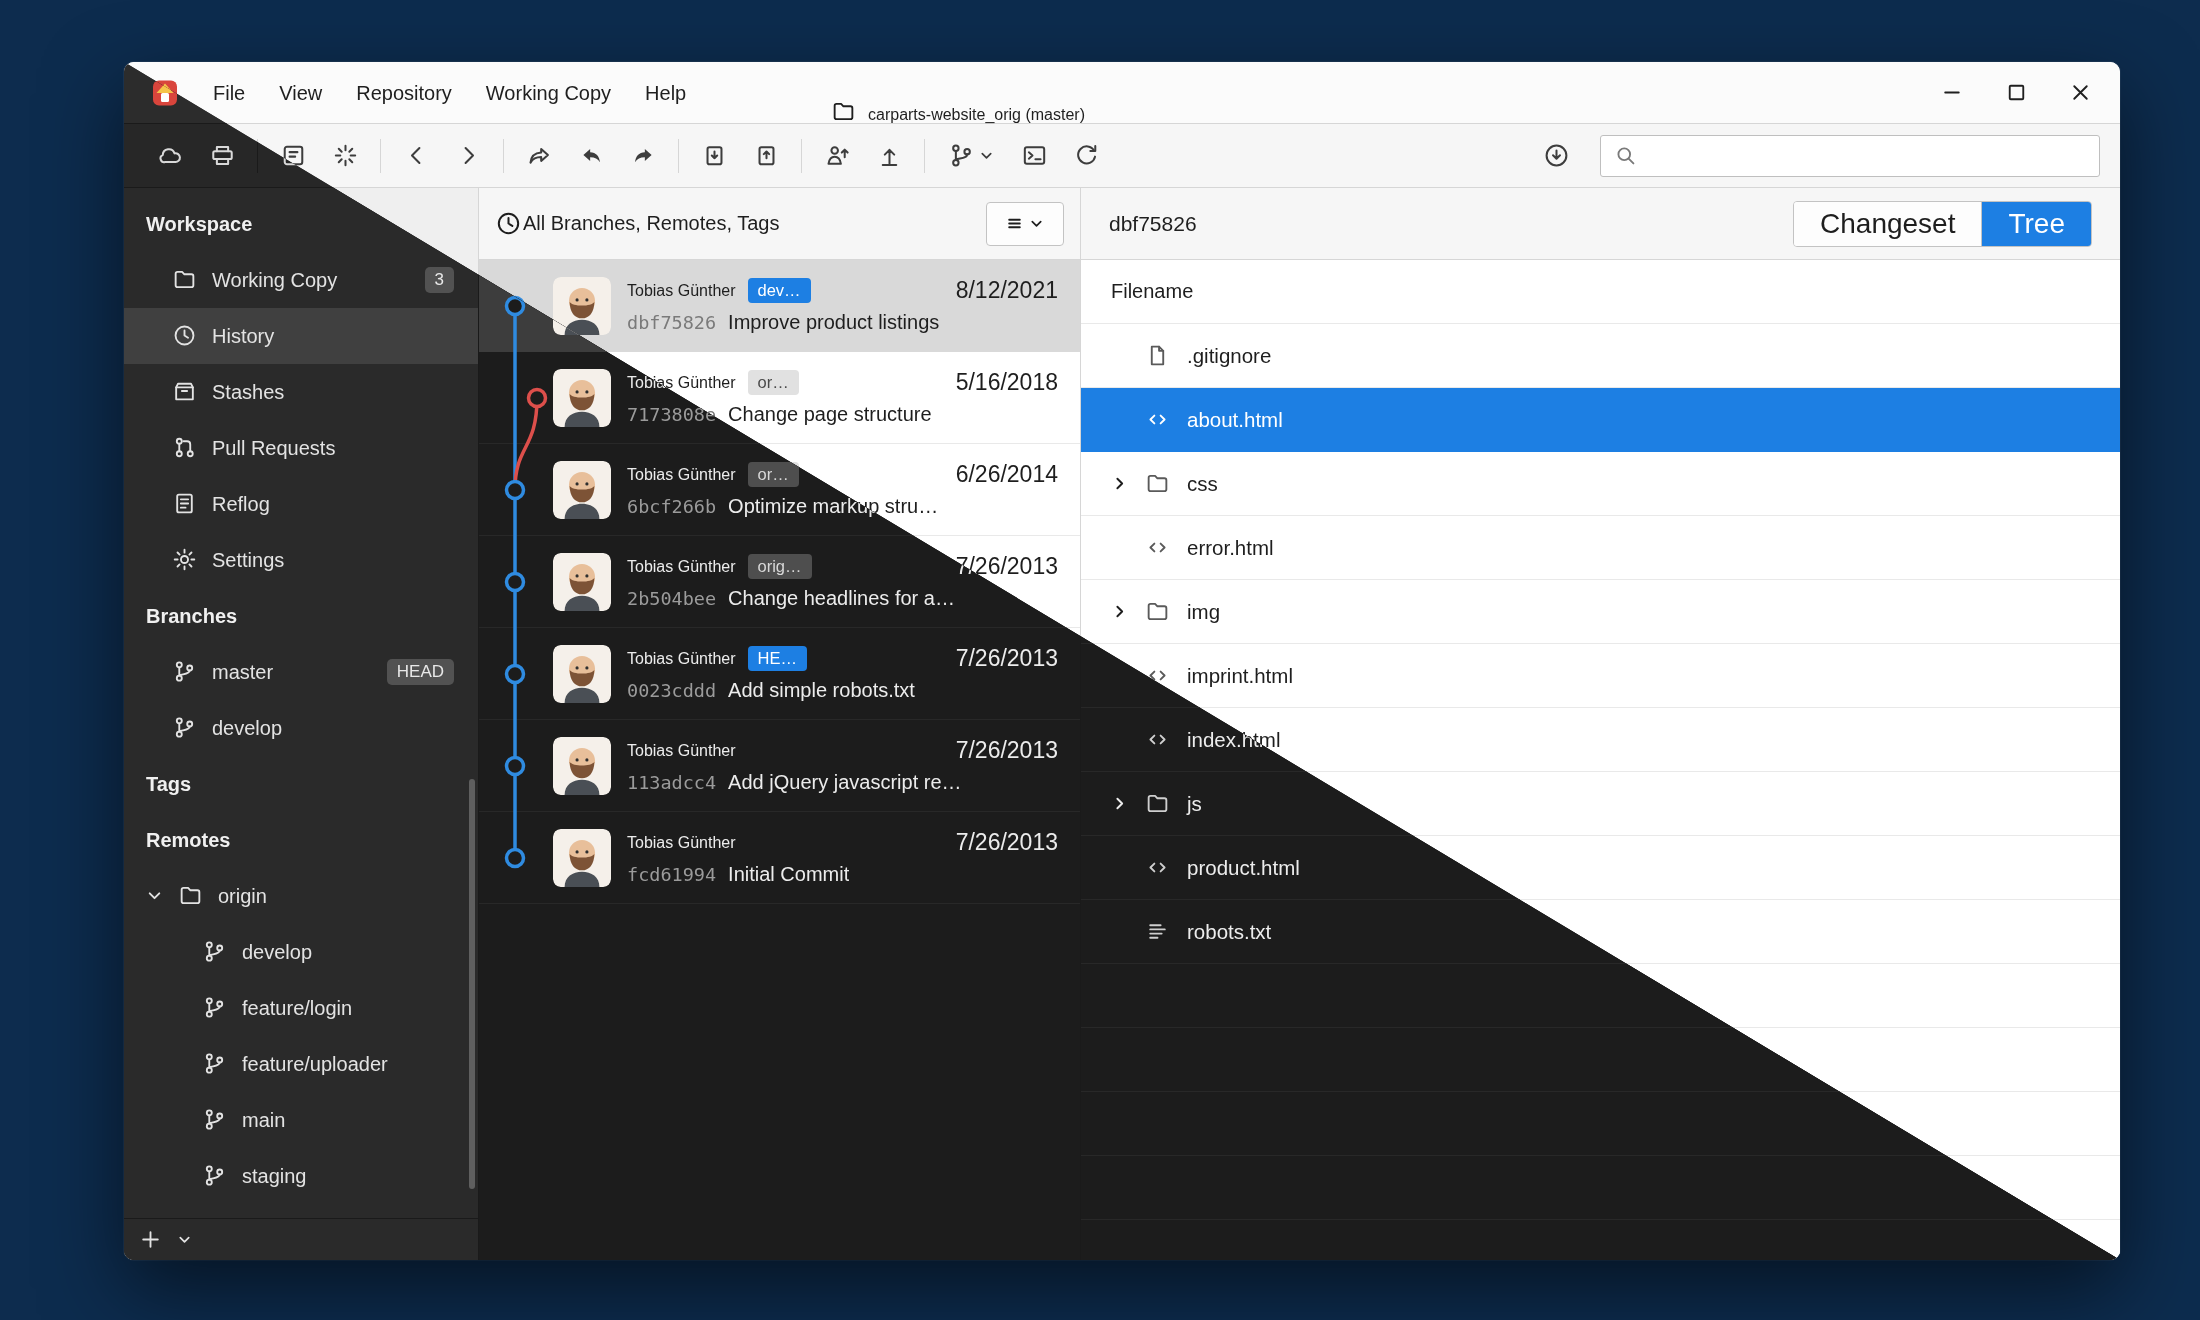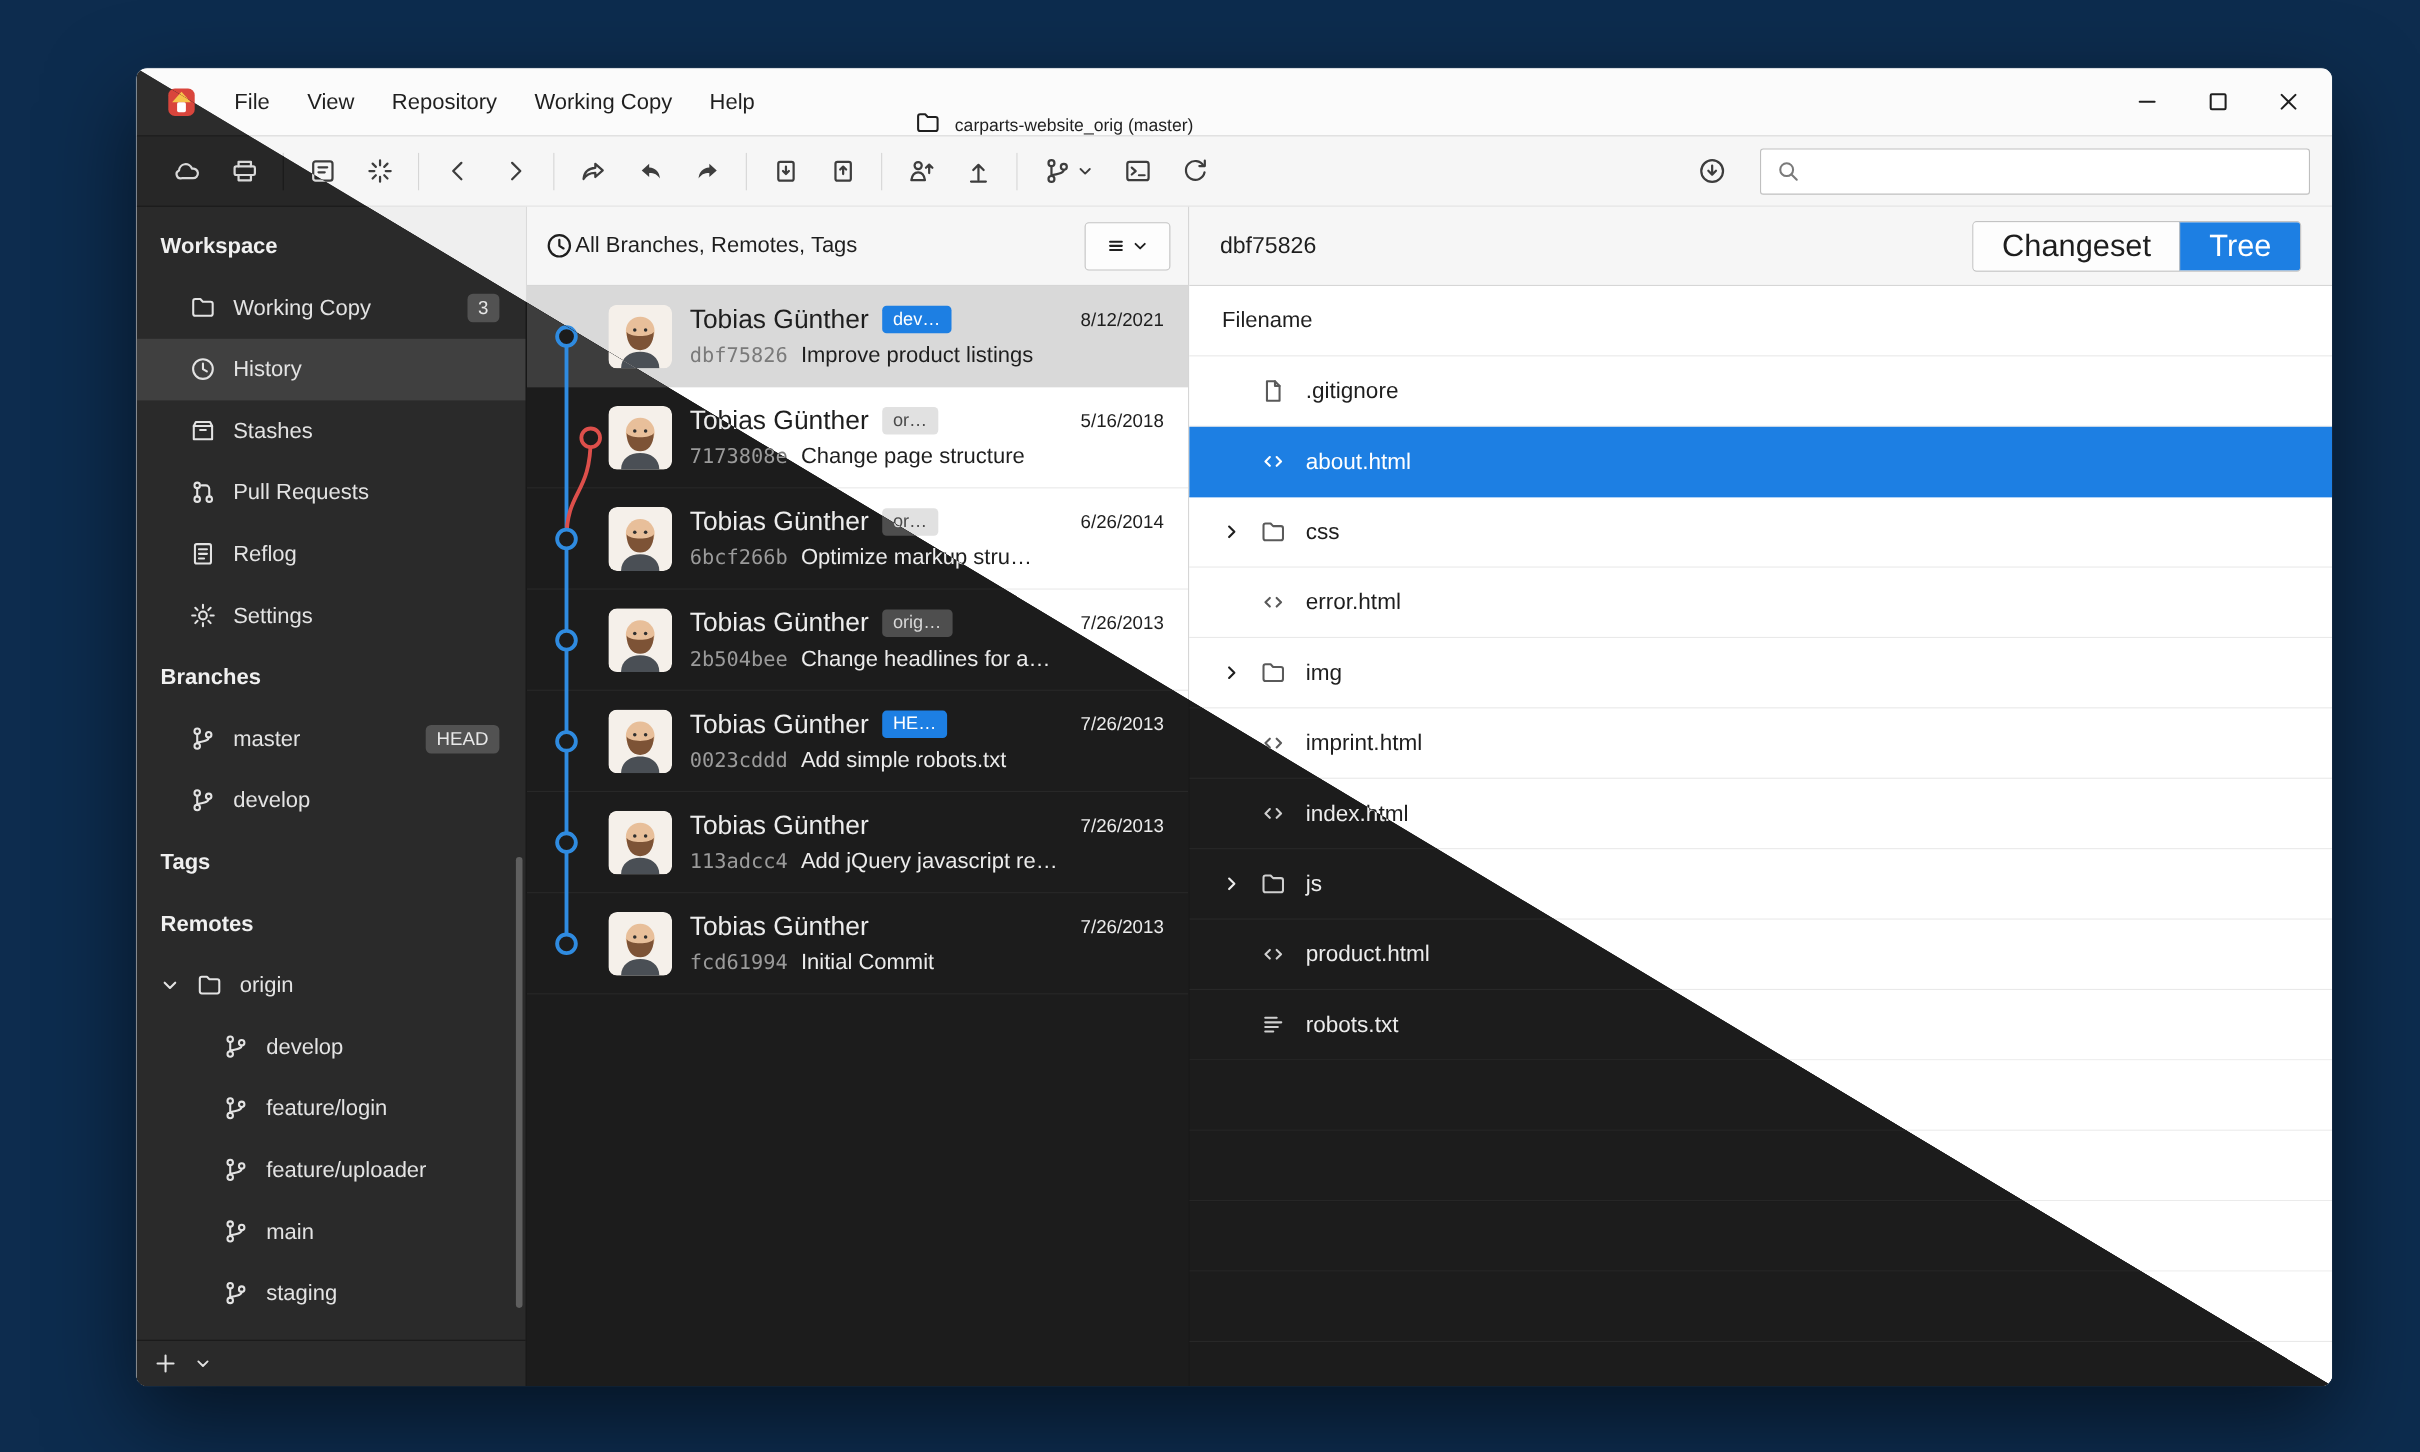--- a/index.html
+++ b/index.html
@@ -96,25 +96,25 @@
                   border-bottom:1px solid var(--border);padding:0 16px;color:var(--text)}
   .ch-ic{width:28px;height:28px;display:flex;color:var(--text)}
   .ch-label{font-size:20px;white-space:nowrap}
   .ch-btn{margin-left:auto;width:78px;height:44px;border:1px solid var(--btn-border);background:var(--btn-bg);
           border-radius:4px;display:flex;align-items:center;justify-content:center;gap:6px;color:var(--text)}
   .commit-row{height:92px;display:flex;align-items:center;padding:0 22px 0 74px;border-bottom:1px solid var(--row-line)}
   .commit-row.sel{background:var(--sel-row-bg);border-color:var(--sel-row-bg)}
   .avatar{width:58px;height:58px;border-radius:8px;overflow:hidden;flex:none;margin-right:16px;display:flex}
   .c-main{flex:1;min-width:0;display:flex;flex-direction:column;gap:7px}
   .c-top{display:flex;align-items:center;gap:12px}
-  .c-author{font-size:24px;color:var(--text);white-space:nowrap}
+  .c-author{font-size:16px;color:var(--text);white-space:nowrap}
   .c-badge{font-size:16.5px;padding:3px 10px;border-radius:4px;background:var(--badge-gray-bg);
            color:var(--badge-gray-text);white-space:nowrap}
   .c-badge.blue{background:#1d7fe3;color:#ffffff}
-  .c-date{margin-left:auto;font-size:17px;color:var(--text);white-space:nowrap}
+  .c-date{margin-left:auto;font-size:23px;color:var(--text);white-space:nowrap}
   .c-bot{display:flex;align-items:baseline;gap:12px;min-width:0}
   .c-hash{font-family:"DejaVu Sans Mono","Liberation Mono",monospace;font-size:18.5px;color:var(--sub);flex:none}
   .c-msg{font-size:20px;color:var(--text);white-space:nowrap;overflow:hidden;text-overflow:ellipsis}
   .graph{position:absolute;left:0;top:72px;pointer-events:none}
   .gl{fill:none;stroke-width:3.5}
   .gl.blue{stroke:#2f8be0}.gl.red{stroke:#dd4f4b}
   .gnode{fill:var(--list-bg);stroke-width:3.5}
   .gnode.blue{stroke:#2f8be0}.gnode.red{stroke:#dd4f4b}
 
   

